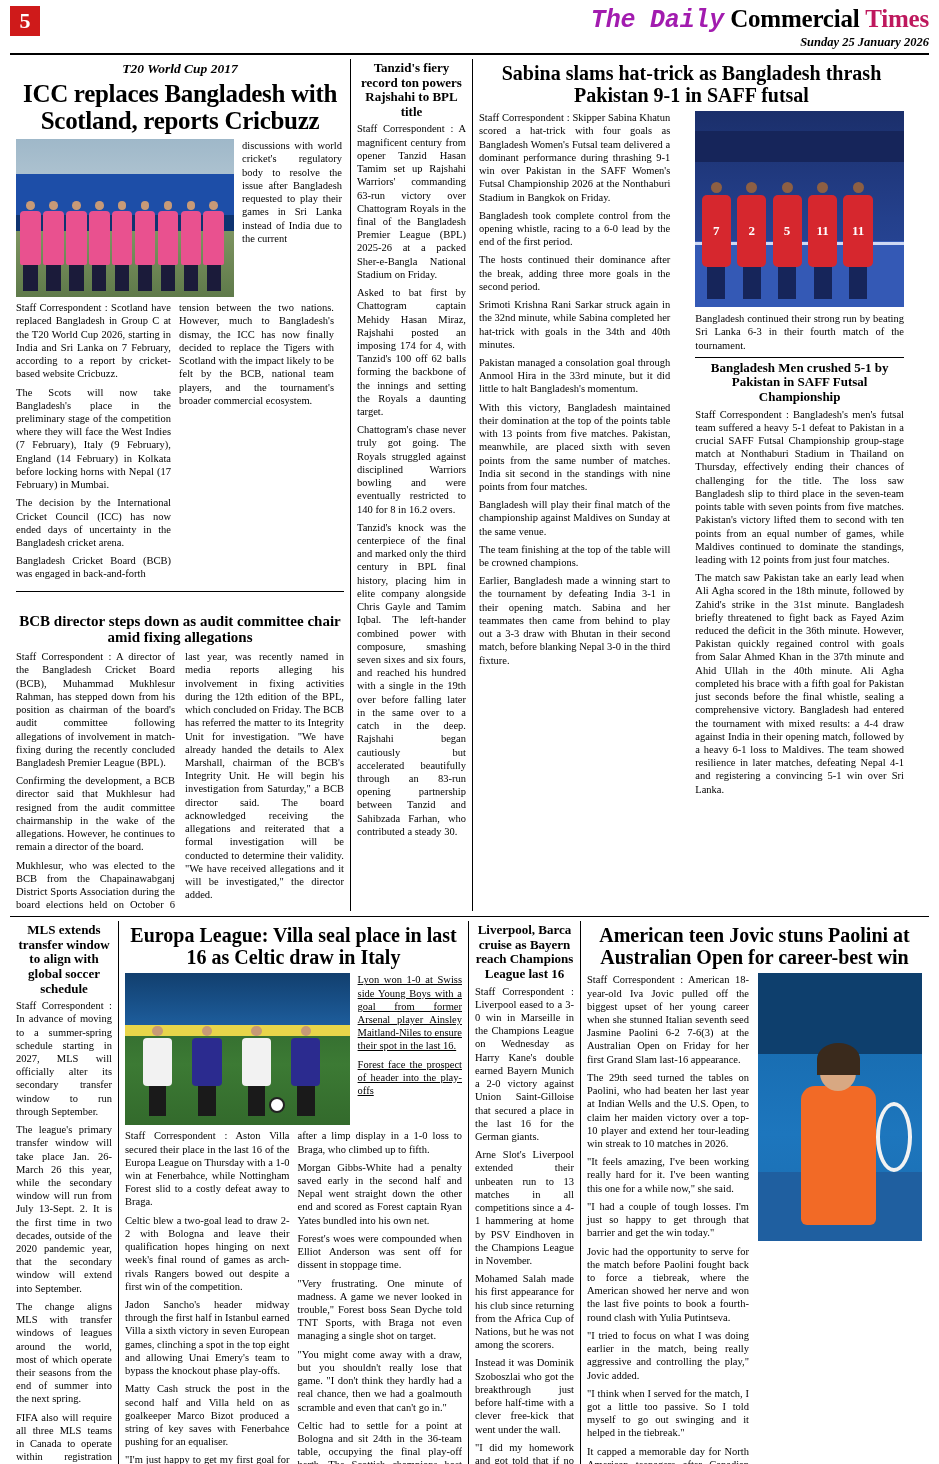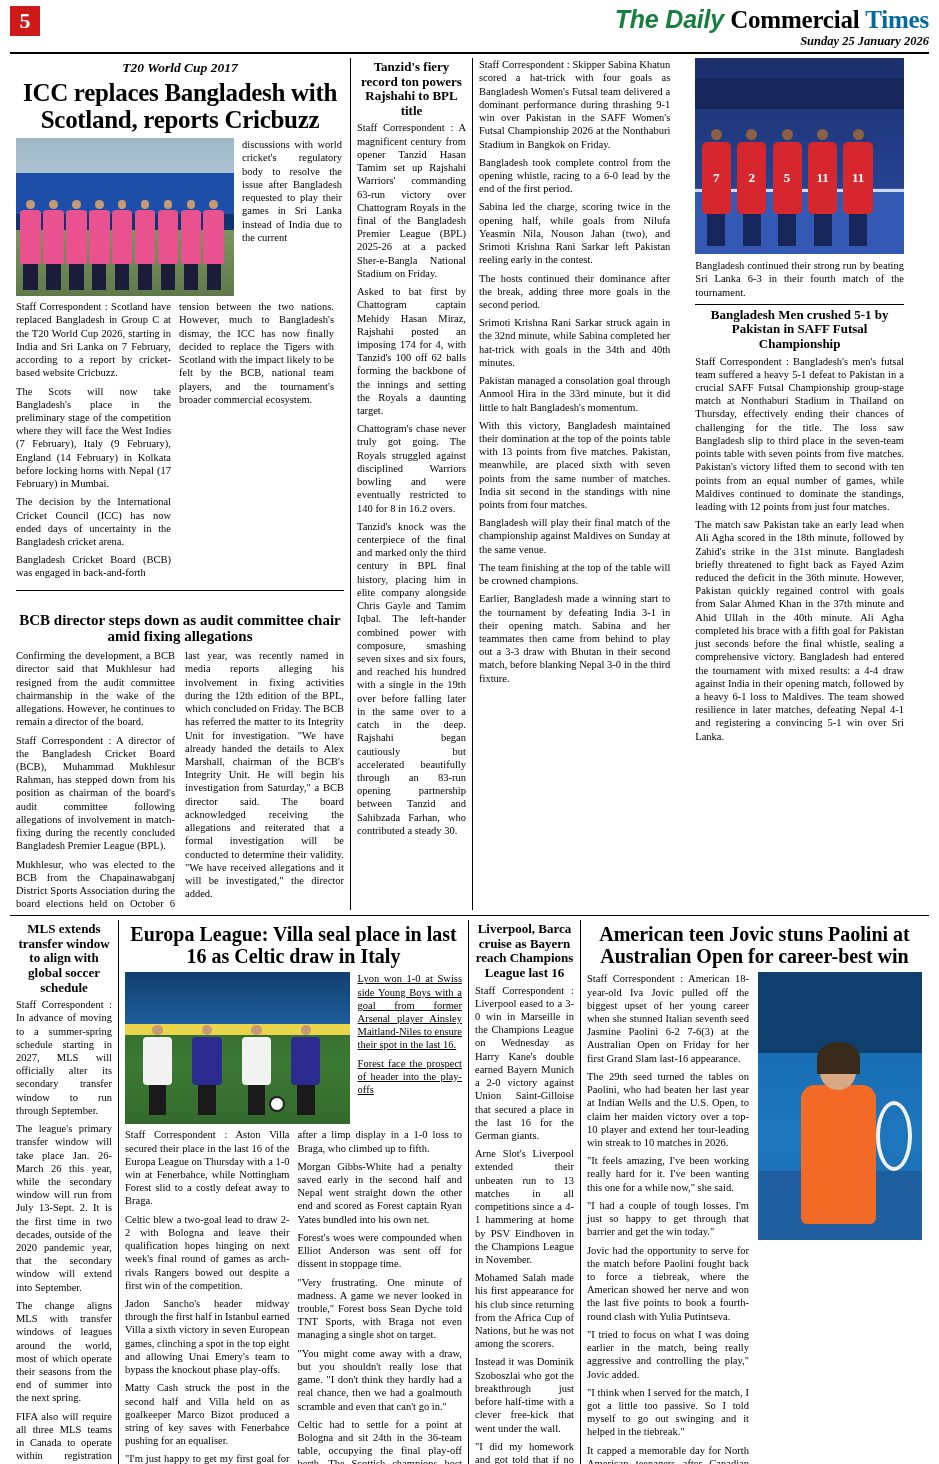--- a/index.html
+++ b/index.html
@@ -17,23 +17,23 @@
     display: flex; align-items: flex-start; justify-content: space-between;
     border-bottom: 2px solid #000; padding-bottom: 3px; margin-bottom: 4px;
   }
   .pagenum {
     width: 30px; height: 30px; background: #cf1a1a; color: #fff;
     font-family: "Liberation Serif", serif; font-weight: bold; font-size: 22px;
     display:flex; align-items:center; justify-content:center; line-height:1;
   }
   .mast-right { text-align: right; }
   .mast-title { font-size: 25px; font-weight: bold; letter-spacing: -0.2px; line-height: 1.05; white-space: nowrap; }
-  .mast-title .daily { font-style: italic; color:#15803d; font-family:Liberation Sans, sans-serif; }
+  .mast-title .daily { font-style: italic; color:#a21caf; font-family:Liberation Mono, monospace; }
   .mast-title .commercial { color:#000; }
-  .mast-title .times { color:#0369a1; }
+  .mast-title .times { color:#be185d; }
   .mast-date { font-size: 12.5px; font-weight: bold; font-style: italic; margin-top: 1px; }
 
   
   .row { display: flex; gap: 0; }
   .col { padding: 0 6px; }
   .vline { border-left: 1px solid #000; }
 
   h1.head-xl {
     font-size: 25px; font-weight: bold; text-align: center; line-height: 1.08;
     margin: 3px 0 5px 0; letter-spacing: -0.3px;
@@ -194,40 +194,40 @@
           <p class="body">Bangladesh Cricket Board (BCB) was engaged in back-and-forth</p>
         </div>
         <div style="width:155px;">
           <p class="body">tension between the two nations. However, much to Bangladesh's dismay, the ICC has now finally decided to replace the Tigers with Scotland with the impact likely to be felt by the BCB, national team players, and the tournament's broader commercial ecosystem.</p>
         </div>
       </div>
 
       <div class="rule-top"></div>
       <h3 class="head-md">BCB director steps down as audit committee chair amid fixing allegations</h3>
       <div class="two-col-text">
+        <p class="body">Staff Correspondent : A director of the Bangladesh Cricket Board (BCB), Muhammad Mukhlesur Rahman, has stepped down from his position as chairman of the board's audit committee following allegations of involvement in match-fixing during the recently concluded Bangladesh Premier League (BPL).</p>
         <p class="body">Confirming the development, a BCB director said that Mukhlesur had resigned from the audit committee chairmanship in the wake of the allegations. However, he continues to remain a director of the board.</p>
-        <p class="body">Staff Correspondent : A director of the Bangladesh Cricket Board (BCB), Muhammad Mukhlesur Rahman, has stepped down from his position as chairman of the board's audit committee following allegations of involvement in match-fixing during the recently concluded Bangladesh Premier League (BPL).</p>
         <p class="body">Mukhlesur, who was elected to the BCB from the Chapainawabganj District Sports Association during the board elections held on October 6 last year, was recently named in media reports alleging his involvement in fixing activities during the 12th edition of the BPL, which concluded on Friday. The BCB has referred the matter to its Integrity Unit for investigation. "We have already handed the details to Alex Marshall, chairman of the BCB's Integrity Unit. He will begin his investigation from Saturday," a BCB director said. The board acknowledged receiving the allegations and reiterated that a formal investigation will be conducted to determine their validity. "We have received allegations and it will be investigated," the director added.</p>
       </div>
     </div>
 
     <div class="col vline" style="width:122px;">
       <h4 class="head-sm">Tanzid's fiery record ton powers Rajshahi to BPL title</h4>
       <p class="body">Staff Correspondent : A magnificent century from opener Tanzid Hasan Tamim set up Rajshahi Warriors' commanding 63-run victory over Chattogram Royals in the final of the Bangladesh Premier League (BPL) 2025-26 at a packed Sher-e-Bangla National Stadium on Friday.</p>
       <p class="body">Asked to bat first by Chattogram captain Mehidy Hasan Miraz, Rajshahi posted an imposing 174 for 4, with Tanzid's 100 off 62 balls forming the backbone of the innings and setting the Royals a daunting target.</p>
       <p class="body">Chattogram's chase never truly got going. The Royals struggled against disciplined Warriors bowling and were eventually restricted to 140 for 8 in 16.2 overs.</p>
       <p class="body">Tanzid's knock was the centerpiece of the final and marked only the third century in BPL final history, placing him in elite company alongside Chris Gayle and Tamim Iqbal. The left-hander combined power with composure, smashing seven sixes and six fours, and reached his hundred with a single in the 19th over before falling later in the same over to a catch in the deep. Rajshahi began cautiously but accelerated beautifully through an 83-run opening partnership between Tanzid and Sahibzada Farhan, who contributed a steady 30.</p>
     </div>
 
     <div class="col vline" style="width:438px;">
+      <h2 class="head-lg">Sabina slams hat-trick as Bangladesh thrash Pakistan 9-1 in SAFF futsal</h2>
       <div class="row" style="gap:25px;">
         <div style="width:198px;">
           <p class="body">Staff Correspondent : Skipper Sabina Khatun scored a hat-trick with four goals as Bangladesh Women's Futsal team delivered a dominant performance during thrashing 9-1 win over Pakistan in the SAFF Women's Futsal Championship 2026 at the Nonthaburi Stadium in Bangkok on Friday.</p>
           <p class="body">Bangladesh took complete control from the opening whistle, racing to a 6-0 lead by the end of the first period.</p>
-          <p class="body">Sabina led the charge, scoring twice in the opening half, while goals from Nilufa Yeasmin Nila, Nouson Jahan (two), and Srimoti Krishna Rani Sarkar left Pakistan reeling early in the contest.</p>
           <p class="body">The hosts continued their dominance after the break, adding three more goals in the second period.</p>
           <p class="body">Srimoti Krishna Rani Sarkar struck again in the 32nd minute, while Sabina completed her hat-trick with goals in the 34th and 40th minutes.</p>
           <p class="body">Pakistan managed a consolation goal through Anmool Hira in the 33rd minute, but it did little to halt Bangladesh's momentum.</p>
           <p class="body">With this victory, Bangladesh maintained their domination at the top of the points table with 13 points from five matches. Pakistan, meanwhile, are placed sixth with seven points from the same number of matches. India sit second in the standings with nine points from four matches.</p>
           <p class="body">Bangladesh will play their final match of the championship against Maldives on Sunday at the same venue.</p>
           <p class="body">The team finishing at the top of the table will be crowned champions.</p>
           <p class="body">Earlier, Bangladesh made a winning start to the tournament by defeating India 3-1 in their opening match. Sabina and her teammates then came from behind to play out a 3-3 draw with Bhutan in their second match, before blanking Nepal 3-0 in the third fixture.</p>
         </div>
         <div style="width:216px;">
           <div class="photo p2">

